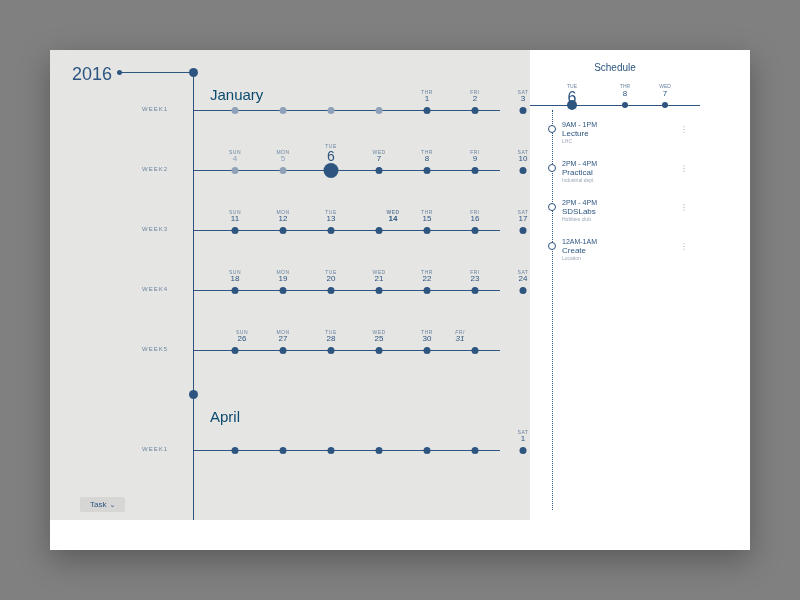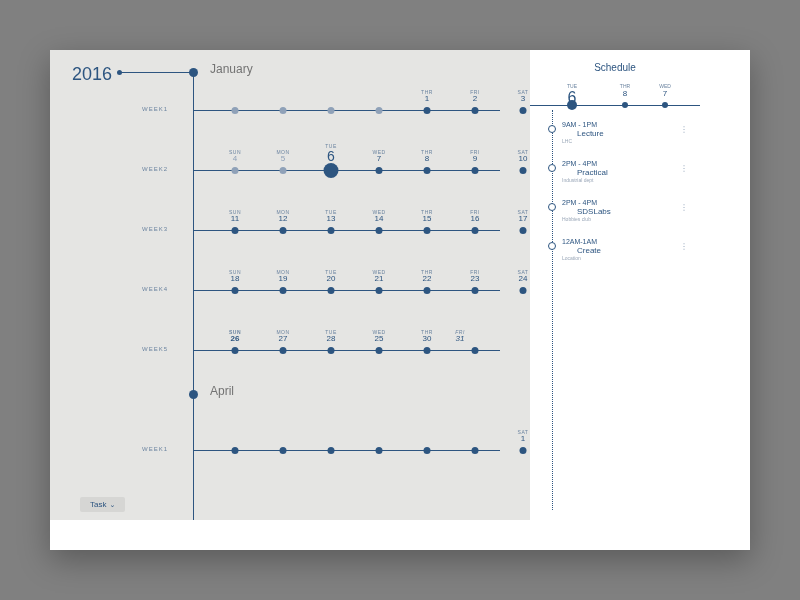--- a/index.html
+++ b/index.html
@@ -94,22 +94,23 @@
   left: 143px;
   width: 9px;
   height: 9px;
   margin-left: -4px;
   border-radius: 50%;
   background: #2d5580;
 }
 .month-label {
   position: absolute;
   left: 160px;
-  color: #737373;
-  font-size: 12px;
+  color: #0c4a6e;
+  font-size: 15px;
+  margin-top: 24px;
 }
 .week-row {
   position: absolute;
   left: 0;
   right: 0;
 }
 .week-label {
   position: absolute;
   left: 92px;
   top: -4px;
@@ -222,21 +223,21 @@
   position: absolute;
   left: 18px;
   top: 12px;
   width: 8px;
   height: 8px;
   border: 1px solid #2d5580;
   border-radius: 50%;
   background: #fff;
 }
 .sched-time { font-size: 7px; color: #2d5580; }
-.sched-title { font-size: 8px; color: #2d5580; margin-top: 1px; margin-left: 15px; }
+.sched-title { font-size: 8px; color: #2d5580; margin-top: 1px; }
 .sched-loc { font-size: 5px; color: #9aa7b8; }
 .sched-more {
   position: absolute;
   right: 12px;
   top: 12px;
   font-size: 8px;
   color: #8fa1b8;
 }
 </style>
 </head>
@@ -331,21 +332,21 @@
             <span class="num">11</span>
           </div>
           <div class="day-label" style="left: 233px;">
             <span class="dow">MON</span>
             <span class="num">12</span>
           </div>
           <div class="day-label" style="left: 281px;">
             <span class="dow">TUE</span>
             <span class="num">13</span>
           </div>
-          <div class="day-label" style="left: 329px;">
+          <div class="day-label" style="left: 343px; font-weight: bold;">
             <span class="dow">WED</span>
             <span class="num">14</span>
           </div>
           <div class="day-label" style="left: 377px;">
             <span class="dow">THR</span>
             <span class="num">15</span>
           </div>
           <div class="day-label" style="left: 425px;">
             <span class="dow">FRI</span>
             <span class="num">16</span>
@@ -396,21 +397,21 @@
         </div>
         <div class="week-row" style="top: 300px;">
           <div class="week-label">WEEK5</div>
           <div class="week-line"></div>
           <div class="day-dot" style="left: 185px;"></div>
           <div class="day-dot" style="left: 233px;"></div>
           <div class="day-dot" style="left: 281px;"></div>
           <div class="day-dot" style="left: 329px;"></div>
           <div class="day-dot" style="left: 377px;"></div>
           <div class="day-dot" style="left: 425px;"></div>
-          <div class="day-label" style="left: 185px; font-weight: bold;">
+          <div class="day-label" style="left: 192px;">
             <span class="dow">SUN</span>
             <span class="num">26</span>
           </div>
           <div class="day-label" style="left: 233px;">
             <span class="dow">MON</span>
             <span class="num">27</span>
           </div>
           <div class="day-label" style="left: 281px;">
             <span class="dow">TUE</span>
             <span class="num">28</span>

